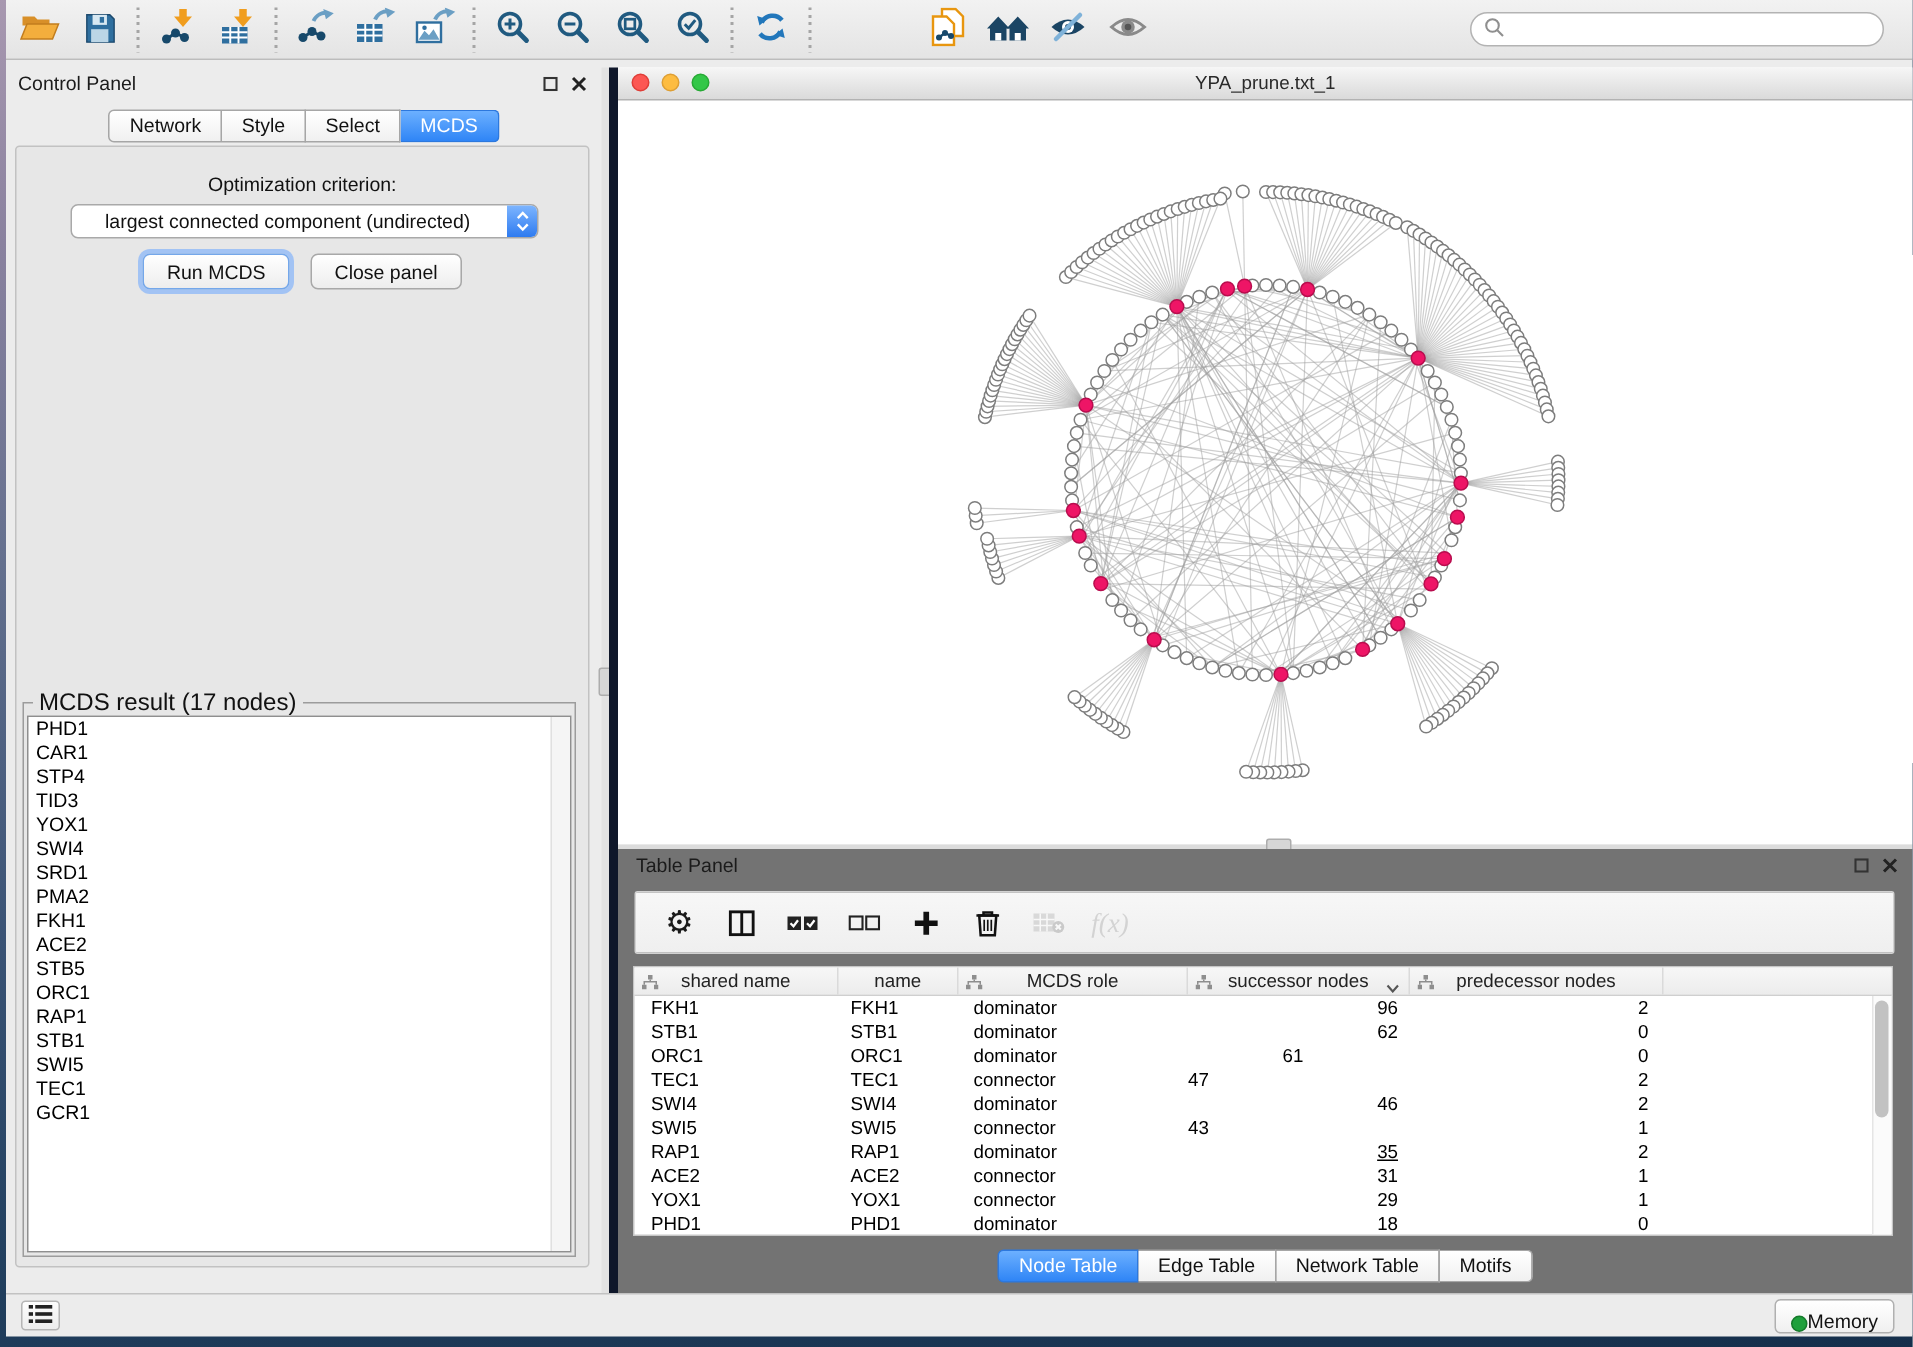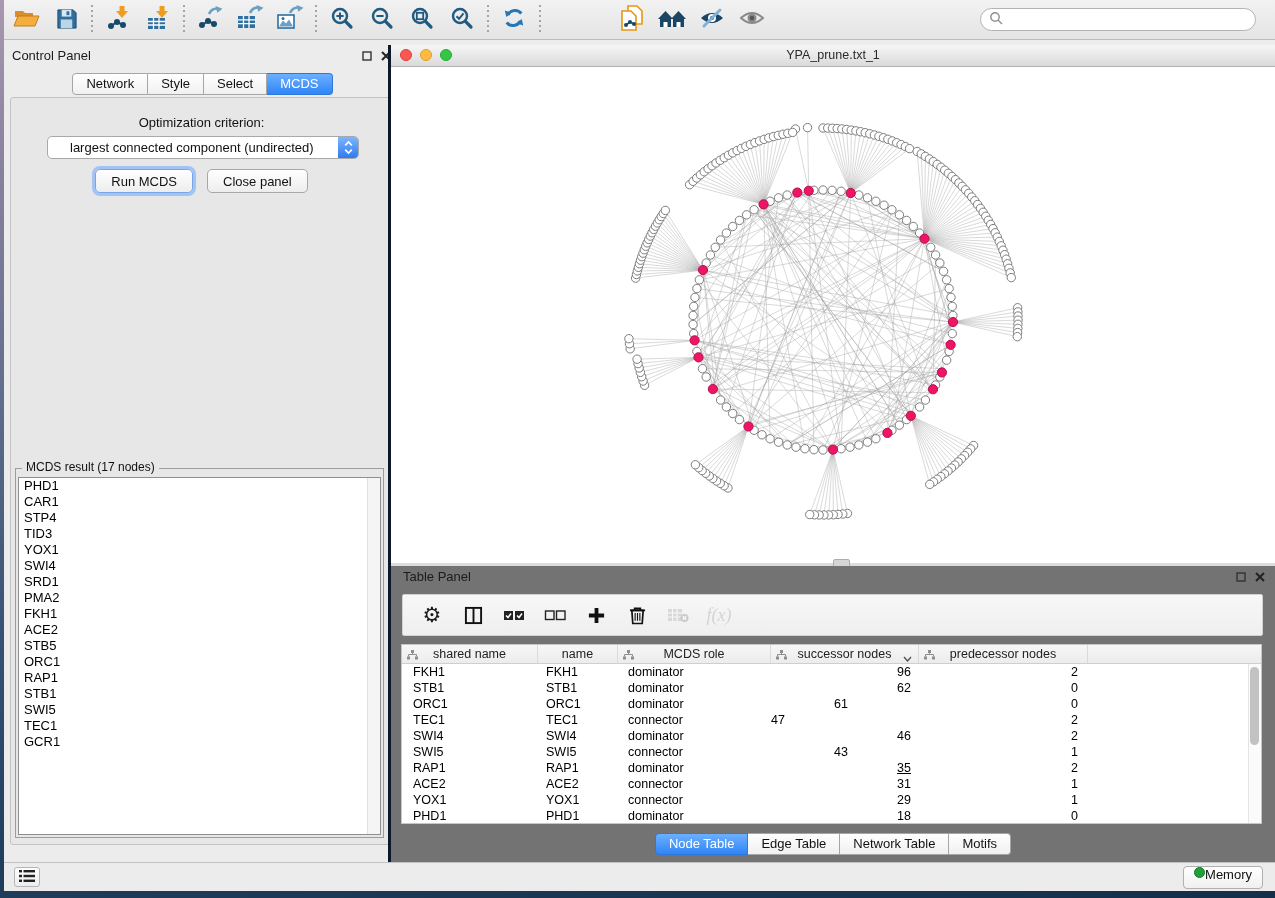--- a/index.html
+++ b/index.html
@@ -42,30 +42,30 @@
   .mac-select{position:absolute;left:36px;top:38px;width:312px;height:23px;box-sizing:border-box;background:#fff;
       border:1px solid #a9a9a9;border-radius:5px;}
   .sel-text{position:absolute;left:10px;top:0;line-height:22px;font-size:13px;white-space:nowrap;margin-left:12px;}
   .caps{position:absolute;right:0;top:0;bottom:0;width:20px;border-radius:0 4px 4px 0;
       background:linear-gradient(#7db5ff,#2e7bf0);display:flex;align-items:center;justify-content:center;}
   .btn-row{position:absolute;top:71px;left:0;right:0;display:flex;justify-content:center;gap:14px;}
   .btn{height:24px;padding:0 15px;background:linear-gradient(#ffffff,#ededed);border:1px solid #a8a8a8;
       border-radius:5px;font-size:13px;font-family:"Liberation Sans",sans-serif;color:#111;}
   .btn.focused{box-shadow:0 0 0 3px rgba(105,165,255,.55);border-color:#74a7ea;}
   .groupbox{position:absolute;left:4px;right:8px;top:370px;bottom:6px;border:1px solid #9c9c9c;}
-  .gb-title{position:absolute;top:-9px;left:6px;background:#e7e7e7;padding:0 4px;font-size:12px;}
+  .gb-title{position:absolute;top:-9px;left:6px;background:#e7e7e7;padding:0 4px;font-size:16px;}
   .gb-list{position:absolute;left:2px;right:2px;top:8px;bottom:2px;background:#fff;border:1px solid #8f8f8f;overflow:hidden;}
   .gb-item{height:16px;line-height:16px;padding-left:5px;font-size:13px;color:#000;}
   .gb-scroll{position:absolute;right:0;top:0;bottom:0;width:12px;background:#f5f5f5;border-left:1px solid #e0e0e0;}
 
   
   .vsplit{position:absolute;left:397px;top:0;width:5px;height:100%;background:#e2e2e2;}
   .vsplit .grip{position:absolute;left:-2px;top:400px;width:9px;height:17px;background:#d6d6d6;
       border:1px solid #adadad;border-radius:2px;}
-  .right{position:absolute;left:384px;right:0;top:0;height:100%;border-left:3px solid #0f172a;box-sizing:border-box;}
+  .right{position:absolute;left:402px;right:0;top:0;height:100%;border-left:6px solid #0f172a;box-sizing:border-box;}
   .hsplit{position:absolute;left:0;right:0;top:518px;height:3px;background:#dcdcdc;}
   .hsplit .grip2{position:absolute;left:50%;top:-4px;width:15px;height:10px;background:#d6d6d6;
       border:1px solid #adadad;border-radius:2px;}
 
   
   .netwin{position:absolute;left:0;right:0;top:0;height:518px;background:#fff;}
   .net-title{position:absolute;left:0;right:0;top:0;height:21px;
       background:linear-gradient(#f6f6f6,#dadada);border-bottom:1px solid #b2b2b2;}
   .lights{position:absolute;left:9px;top:4px;display:flex;gap:8px;}
   .light{width:12px;height:12px;border-radius:50%;box-sizing:border-box;}
@@ -98,21 +98,21 @@
   .tbl-thumb{position:absolute;top:3px;left:1px;width:9px;height:78px;border-radius:5px;background:#c2c2c2;}
   .tp-tabs{position:absolute;left:0;right:0;top:267px;}
 
   
   .statusbar{position:absolute;left:0;right:0;top:862px;height:28px;background:#ececec;border-top:1px solid #c2c2c2;}
   .sb-left{position:absolute;left:10px;top:4px;width:26px;height:20px;box-sizing:border-box;
       background:linear-gradient(#fdfdfd,#ededed);border:1px solid #b5b5b5;border-radius:3px;
       display:flex;align-items:center;justify-content:center;}
   .memory-btn{position:absolute;right:12px;top:3px;height:23px;box-sizing:border-box;
       background:linear-gradient(#ffffff,#f0f0f0);border:1px solid #b0b0b0;border-radius:4px;
-      display:flex;align-items:flex-start;gap:0;padding:0 10px;font-size:13px;}
+      display:flex;align-items:flex-end;gap:0;padding:0 10px;font-size:13px;}
   .mem-dot{width:11px;height:11px;border-radius:50%;background:#1fa03c;border:1px solid #157a2b;box-sizing:border-box;}
 </style>
 </head>
 <body>
 
 <div class="desktop"></div>
 <div class="app">
 
   <div class="tb">
     <div class="tb-search">
@@ -1047,21 +1047,21 @@
                 <div class="td" style="width: 136px; padding-left: 11px;">SWI4</div>
                 <div class="td" style="width: 80px; padding-left: 8px;">SWI4</div>
                 <div class="td" style="width: 153px; padding-left: 10px;">dominator</div>
                 <div class="td" style="width: 148px; text-align: right; padding-right: 8px;">46</div>
                 <div class="td" style="width: 169px; text-align: right; padding-right: 10px;">2</div>
               </div>
               <div class="tr">
                 <div class="td" style="width: 136px; padding-left: 11px;">SWI5</div>
                 <div class="td" style="width: 80px; padding-left: 8px;">SWI5</div>
                 <div class="td" style="width: 153px; padding-left: 10px;">connector</div>
-                <div class="td" style="width: 148px; text-align: center; padding-right: 8px;">43</div>
+                <div class="td" style="width: 148px; text-align: left; padding-right: 8px;">43</div>
                 <div class="td" style="width: 169px; text-align: right; padding-right: 10px;">1</div>
               </div>
               <div class="tr">
                 <div class="td" style="width: 136px; padding-left: 11px;">RAP1</div>
                 <div class="td" style="width: 80px; padding-left: 8px;">RAP1</div>
                 <div class="td" style="width: 153px; padding-left: 10px;">dominator</div>
                 <div class="td" style="width: 148px; text-align: right; padding-right: 8px; text-decoration: underline;">35</div>
                 <div class="td" style="width: 169px; text-align: right; padding-right: 10px;">2</div>
               </div>
               <div class="tr">

